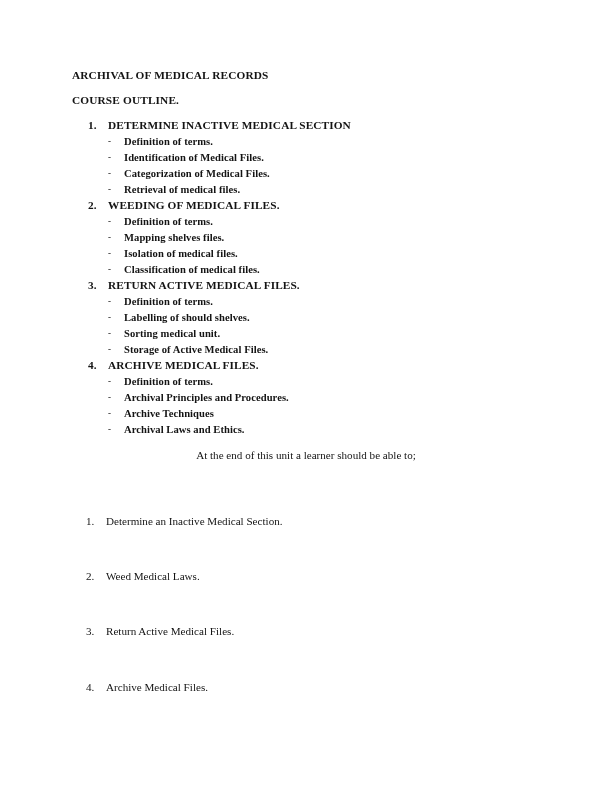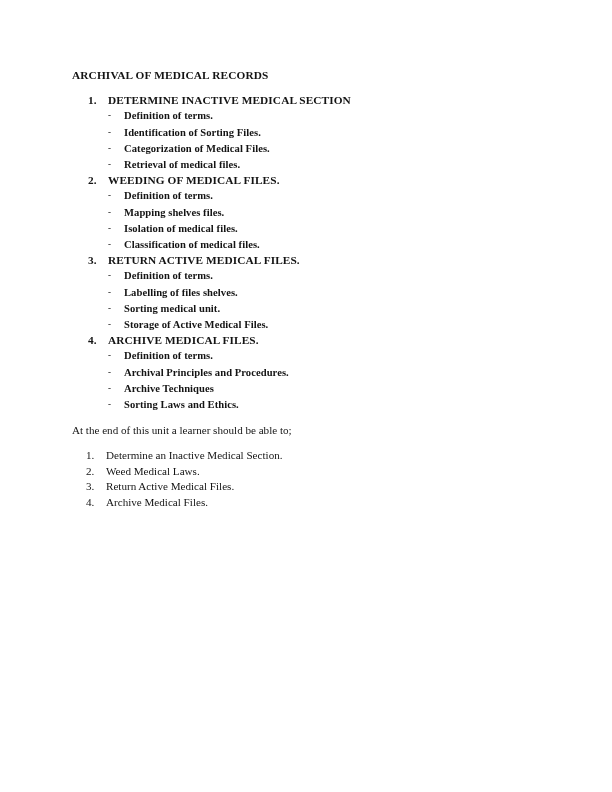--- a/index.html
+++ b/index.html
@@ -96,65 +96,67 @@
     top: -1px;
   }
   .sub-label { flex: 1 1 auto; }
 
   
   .intro-line {
     font-size: 11.1px;
     font-weight: normal;
     line-height: 15.2px;
     margin: 0 0 10px 0;
+    text-align: center;
   }
 
   .outcomes {
     margin: 0;
     padding: 0;
     list-style: none;
   }
   .outcome-item {
     display: flex;
     align-items: baseline;
     font-size: 11.1px;
     font-weight: normal;
     line-height: 15.4px;
     margin-left: 14px;
   }
   .outcome-num {
     width: 20px;
     flex: 0 0 20px;
     text-align: left;
   }
-  .outcome-label { flex: 1 1 auto; }
+  .outcome-label { flex: 1 1 auto; margin-top: 40px; }
 </style>
 </head>
 <body>
 
 <div class="page">
   <div class="content">
 
     <h1 class="doc-title">ARCHIVAL OF MEDICAL RECORDS</h1>
 
+    <h2 class="section-heading">COURSE OUTLINE.</h2>
 
     <ol class="outline">
       <li class="outline-item">
         <div class="outline-head">
           <span class="outline-num">1.</span>
           <span class="outline-label">DETERMINE INACTIVE MEDICAL SECTION</span>
         </div>
         <ul class="sublist">
           <li class="subitem">
             <span class="sub-dash">-</span>
             <span class="sub-label">Definition of terms.</span>
           </li>
           <li class="subitem">
             <span class="sub-dash">-</span>
-            <span class="sub-label">Identification of Sorting Files.</span>
+            <span class="sub-label">Identification of Medical Files.</span>
           </li>
           <li class="subitem">
             <span class="sub-dash">-</span>
             <span class="sub-label">Categorization of Medical Files.</span>
           </li>
           <li class="subitem">
             <span class="sub-dash">-</span>
             <span class="sub-label">Retrieval of medical files.</span>
           </li>
         </ul>
@@ -190,21 +192,21 @@
           <span class="outline-num">3.</span>
           <span class="outline-label">RETURN ACTIVE MEDICAL FILES.</span>
         </div>
         <ul class="sublist">
           <li class="subitem">
             <span class="sub-dash">-</span>
             <span class="sub-label">Definition of terms.</span>
           </li>
           <li class="subitem">
             <span class="sub-dash">-</span>
-            <span class="sub-label">Labelling of files shelves.</span>
+            <span class="sub-label">Labelling of should shelves.</span>
           </li>
           <li class="subitem">
             <span class="sub-dash">-</span>
             <span class="sub-label">Sorting medical unit.</span>
           </li>
           <li class="subitem">
             <span class="sub-dash">-</span>
             <span class="sub-label">Storage of Active Medical Files.</span>
           </li>
         </ul>
@@ -223,21 +225,21 @@
           <li class="subitem">
             <span class="sub-dash">-</span>
             <span class="sub-label">Archival Principles and Procedures.</span>
           </li>
           <li class="subitem">
             <span class="sub-dash">-</span>
             <span class="sub-label">Archive Techniques</span>
           </li>
           <li class="subitem">
             <span class="sub-dash">-</span>
-            <span class="sub-label">Sorting Laws and Ethics.</span>
+            <span class="sub-label">Archival Laws and Ethics.</span>
           </li>
         </ul>
       </li>
     </ol>
 
 
     <p class="intro-line">At the end of this unit a learner should be able to;</p>
 
     <ol class="outcomes">
       <li class="outcome-item">

